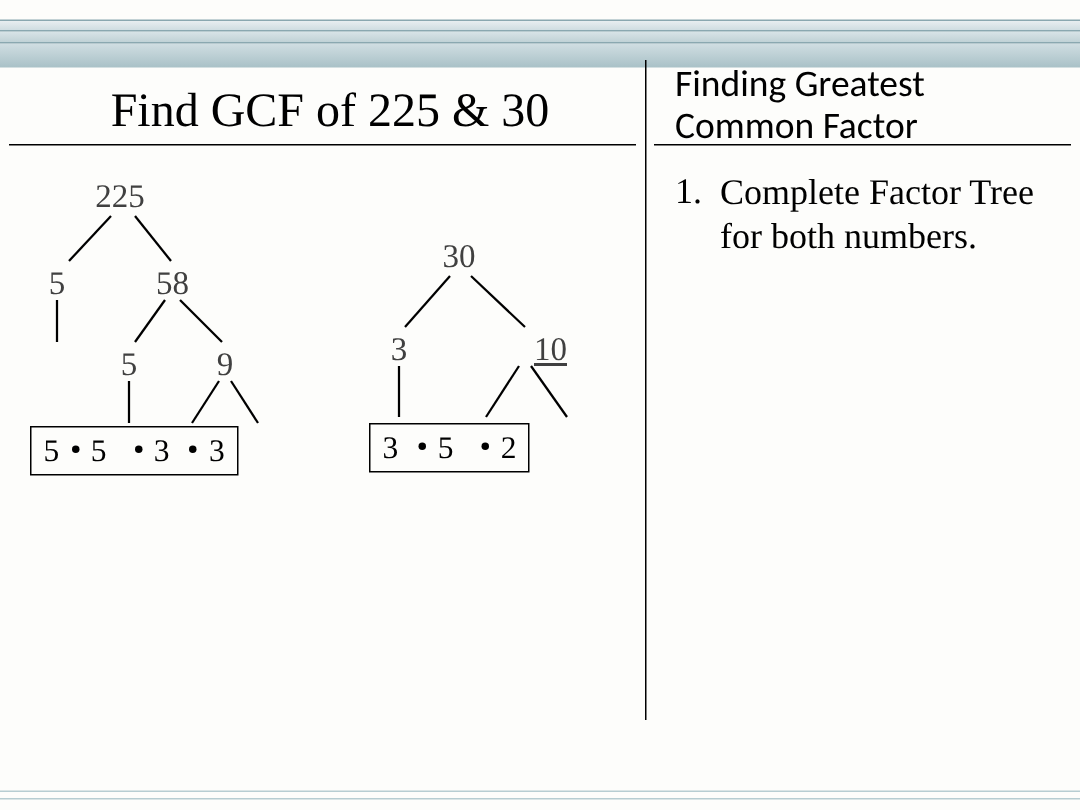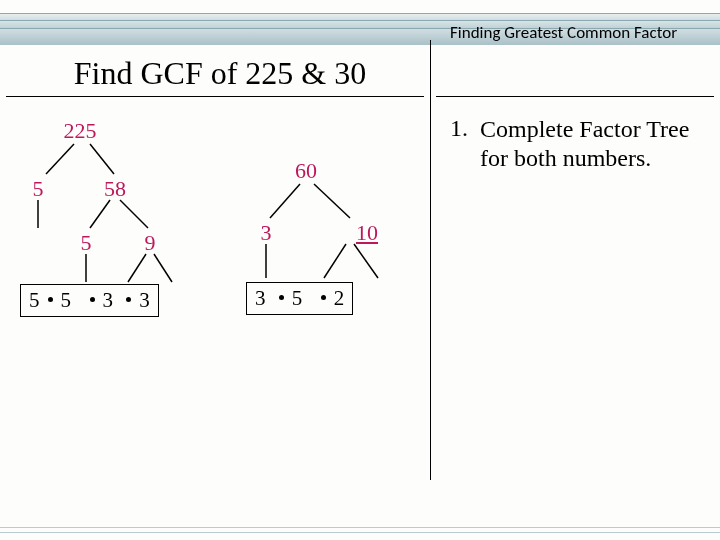--- a/index.html
+++ b/index.html
@@ -51,25 +51,25 @@
     position: absolute;
     top: 55px;
     left: 20px;
     width: 400px;
     text-align: center;
     font-size: 32px;
     color: #000;
   }
   .title-right {
     position: absolute;
-    top: 24px;
+    top: 42px;
     left: 450px;
     width: 260px;
     font-family: Calibri, 'Segoe UI', sans-serif;
-    font-size: 17px;
+    font-size: 25px;
     line-height: 1.1;
     color: #000;
   }
   .step {
     position: absolute;
     top: 115px;
     left: 450px;
     width: 260px;
     font-size: 24px;
     color: #000;
@@ -83,21 +83,21 @@
     display: inline-block;
     width: 225px;
     vertical-align: top;
     line-height: 1.2;
   }
 
   .node {
     position: absolute;
     font-family: 'Times New Roman', Georgia, serif;
     font-size: 22px;
-    color: #be185d;
+    color: #404040;
     text-align: center;
   }
   .primebox {
     position: absolute;
     border: 1.5px solid #000;
     font-family: 'Times New Roman', Georgia, serif;
     font-size: 21px;
     color: #000;
     display: flex;
     align-items: center;
@@ -178,21 +178,21 @@
   <line x1="34" y1="0" x2="52" y2="28"></line>
 </svg>
 
 <div class="primebox" style="left:20px; top:284px;">
   <span>5</span><span class="dot"></span>
   <span>5</span>&nbsp;&nbsp;<span class="dot"></span>
   <span>3</span>&nbsp;<span class="dot"></span>
   <span>3</span>
 </div>
 
-<div class="node" style="left:288px; top:158px; width:36px;">60</div>
+<div class="node" style="left:288px; top:158px; width:36px;">30</div>
 <svg class="branch" style="left:262px; top:184px; width:100px; height:36px;">
   <line x1="38" y1="0" x2="8" y2="34"></line>
   <line x1="52" y1="0" x2="88" y2="34"></line>
 </svg>
 <div class="node" style="left:256px; top:220px; width:20px;">3</div>
 <div class="node" style="left:352px; top:220px; width:30px;text-decoration:underline;">10</div>
 
 <svg class="branch" style="left:258px; top:244px; width:20px; height:36px;">
   <line x1="8" y1="0" x2="8" y2="34"></line>
 </svg>

